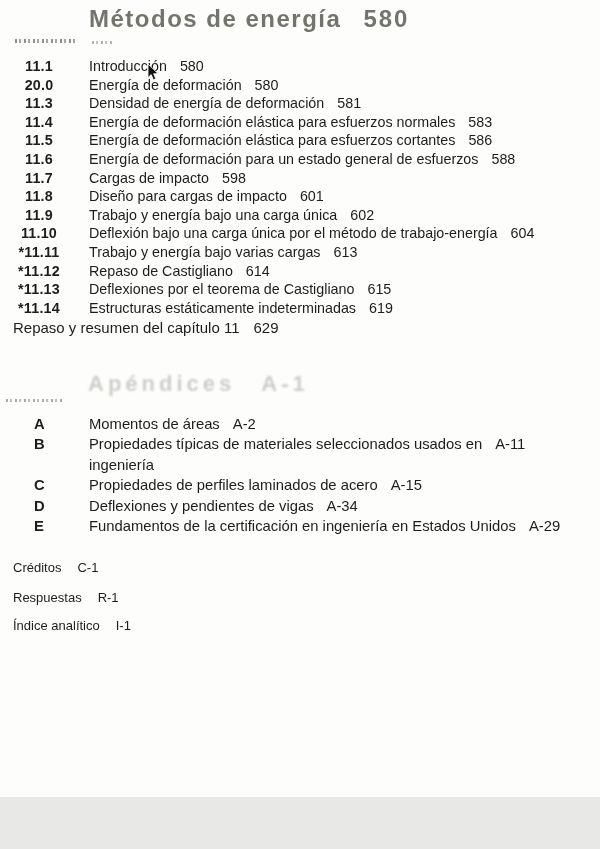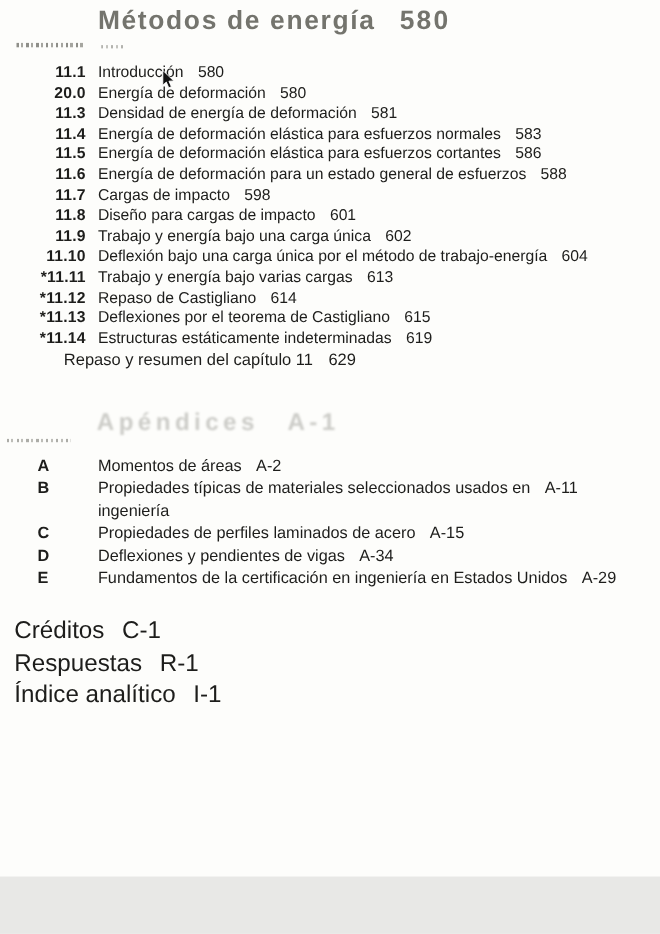--- a/index.html
+++ b/index.html
@@ -24,44 +24,44 @@
     position:absolute; height:4px; filter:blur(.5px); opacity:.75;
     background:repeating-linear-gradient(90deg,#6b6b64 0 2px, transparent 2px 4px, #8a8a82 4px 6px, transparent 6px 9px);
   }
   .smudge.s1 { left:15px; top:39px; width:63px; }
   .smudge.s1b { left:92px; top:41px; width:20px; height:3px; opacity:.5; }
   .smudge.s2 { left:6px; top:399px; width:58px; height:3px; opacity:.55; }
 
   
   .toc { position:absolute; left:0; top:57px; width:600px; font-size:14.3px; line-height:18.6px; }
   .toc-row { display:flex; }
-  .sec-num { width:78px; text-align:right; font-weight:700; letter-spacing:.2px; flex:0 0 78px; }
+  .sec-num { width:78px; text-align:center; font-weight:700; letter-spacing:.2px; flex:0 0 78px; }
   .sec-title { margin-left:11px; }
   .sec-page { margin-left:13px; }
 
-  .summary-line { position:absolute; left:13px; top:319px; font-size:15px;margin-left:45px; }
+  .summary-line { position:absolute; left:13px; top:319px; font-size:15px; }
   .summary-line .sec-page { margin-left:14px; }
 
   
   .appendix-header {
     position:absolute; left:88px; top:371px;
     font-size:22px; font-weight:600; letter-spacing:4px;
     color:#7d7d75; opacity:.38; filter:blur(1.1px);
     white-space:nowrap;
   }
   .appendix-header .hdr-page { margin-left:26px; }
 
   
   .appendix { position:absolute; left:0; top:414px; width:600px; font-size:14.8px; line-height:20.4px; }
   .app-row { display:flex; }
   .app-letter { flex:0 0 89px; padding-left:34px; box-sizing:border-box; font-weight:700; }
   .app-title { white-space:pre-line; max-width:470px; }
 
   
-  .bm-line { position:absolute; left:13px; font-size:22px; }
+  .bm-line { position:absolute; left:13px; font-size:13px; }
   .bm-0 { top:560px; }
   .bm-1 { top:590px; }
   .bm-2 { top:618px; }
   .bm-line .sec-page { margin-left:16px; }
 
   
   .cursor { position:absolute; left:147px; top:64px; width:13px; height:17px; }
 
   
   .scan-edge {

